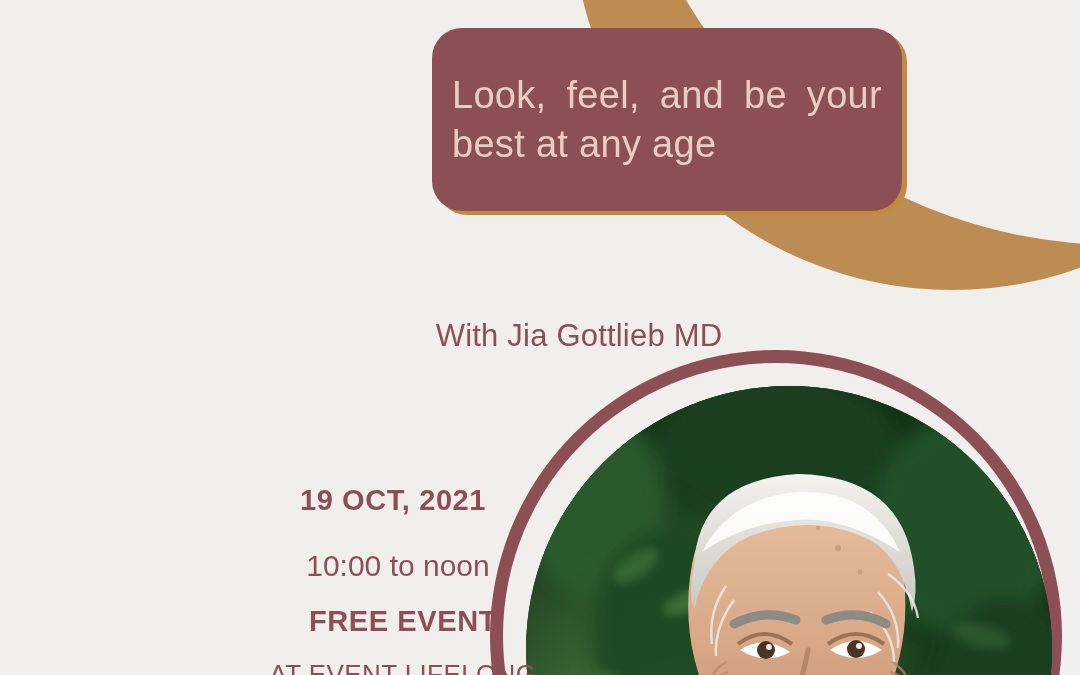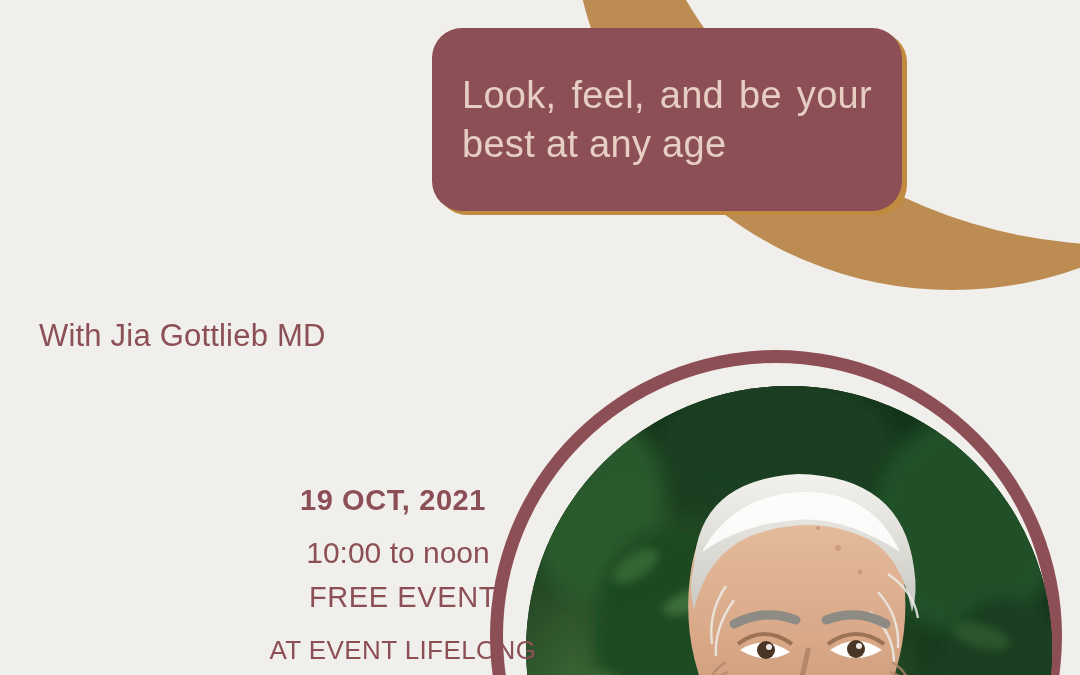--- a/index.html
+++ b/index.html
@@ -63,40 +63,40 @@
     position: absolute;
     left: 0;
     top: 0;
     width: 100%;
     height: 100%;
     border-radius: 30px;
     background: #8c4f55;
     box-sizing: border-box;
     display: flex;
     align-items: center;
-    padding: 0 30px;
+    padding: 0 20px;
   }
   .headline-text {
     color: #e7cec3;
     font-size: 38px;
     line-height: 1.28;
     letter-spacing: 0.3px;
     text-align: justify;
     text-align-last: left;
     font-weight: 400;
     white-space: pre-wrap;
   }
 
   
   .presenter {
     position: absolute;
     left: 0;
     top: 318px;
     width: 1080px;
-    text-align: left;
+    text-align: center;
     z-index: 6;
     pointer-events: none;
   }
   .presenter-inner {
     display: inline-block;
     color: #8c4f55;
     font-size: 31px;
     letter-spacing: 0.2px;
     font-weight: 400;
     transform: translateX(39px);
@@ -152,30 +152,30 @@
     font-size: 29px;
     font-weight: bold;
     letter-spacing: 0.6px;
     line-height: 1.2;
     transform: translateX(43px);
   }
   .detail-time {
     font-size: 30px;
     font-weight: 400;
     line-height: 1.2;
-    margin-top: 17px;
+    margin-top: 30px;
     transform: translateX(48px);
     text-align: center;
   }
   .detail-free {
     font-size: 29px;
-    font-weight: normal;
+    font-weight: bold;
     letter-spacing: 0.6px;
     line-height: 1.2;
-    margin-top: 9px;
+    margin-top: 20px;
     transform: translateX(53px);
   }
   .detail-venue {
     font-size: 26px;
     font-weight: 400;
     letter-spacing: 0.4px;
     line-height: 1.2;
     margin-top: 20px;
     transform: translateX(53px);
   }

